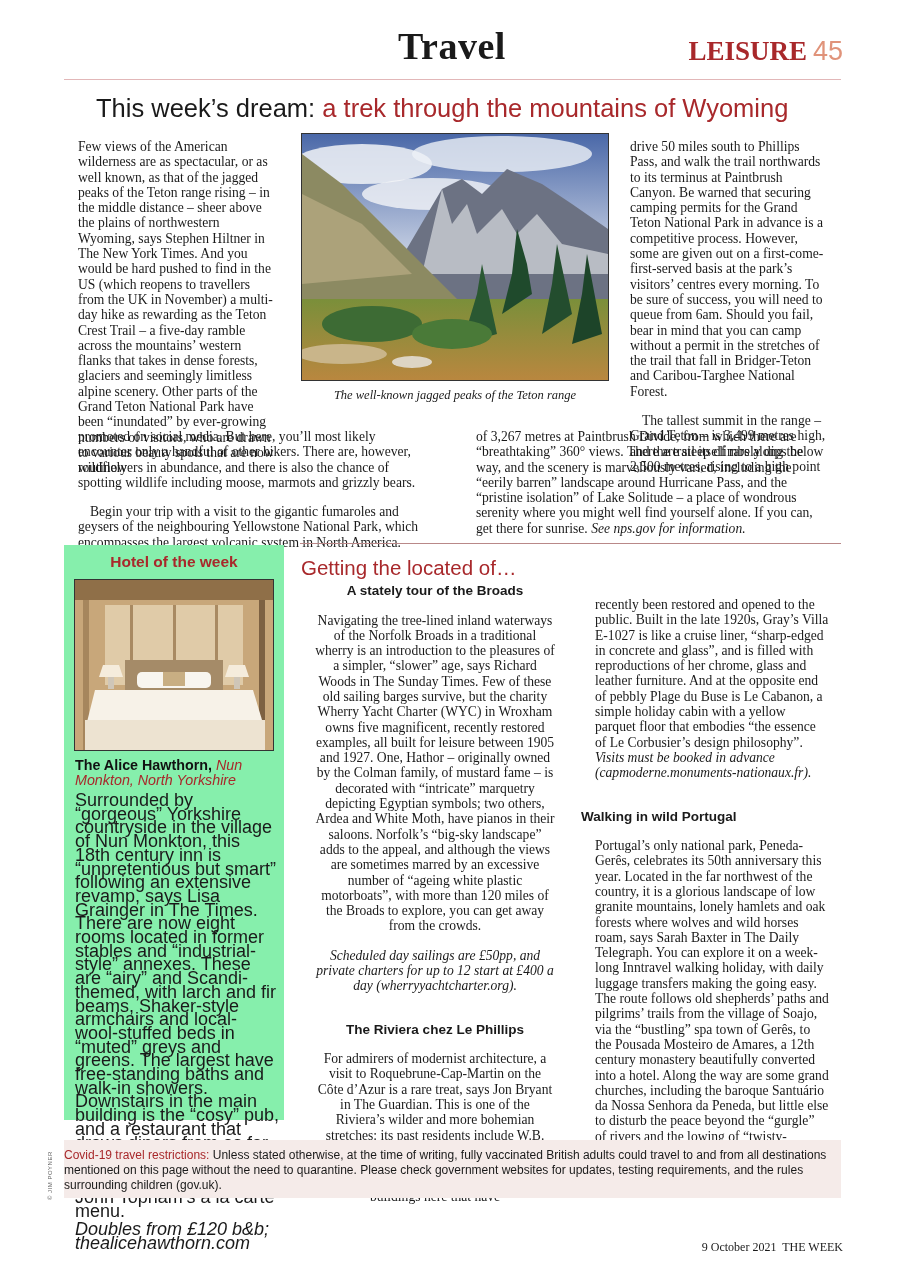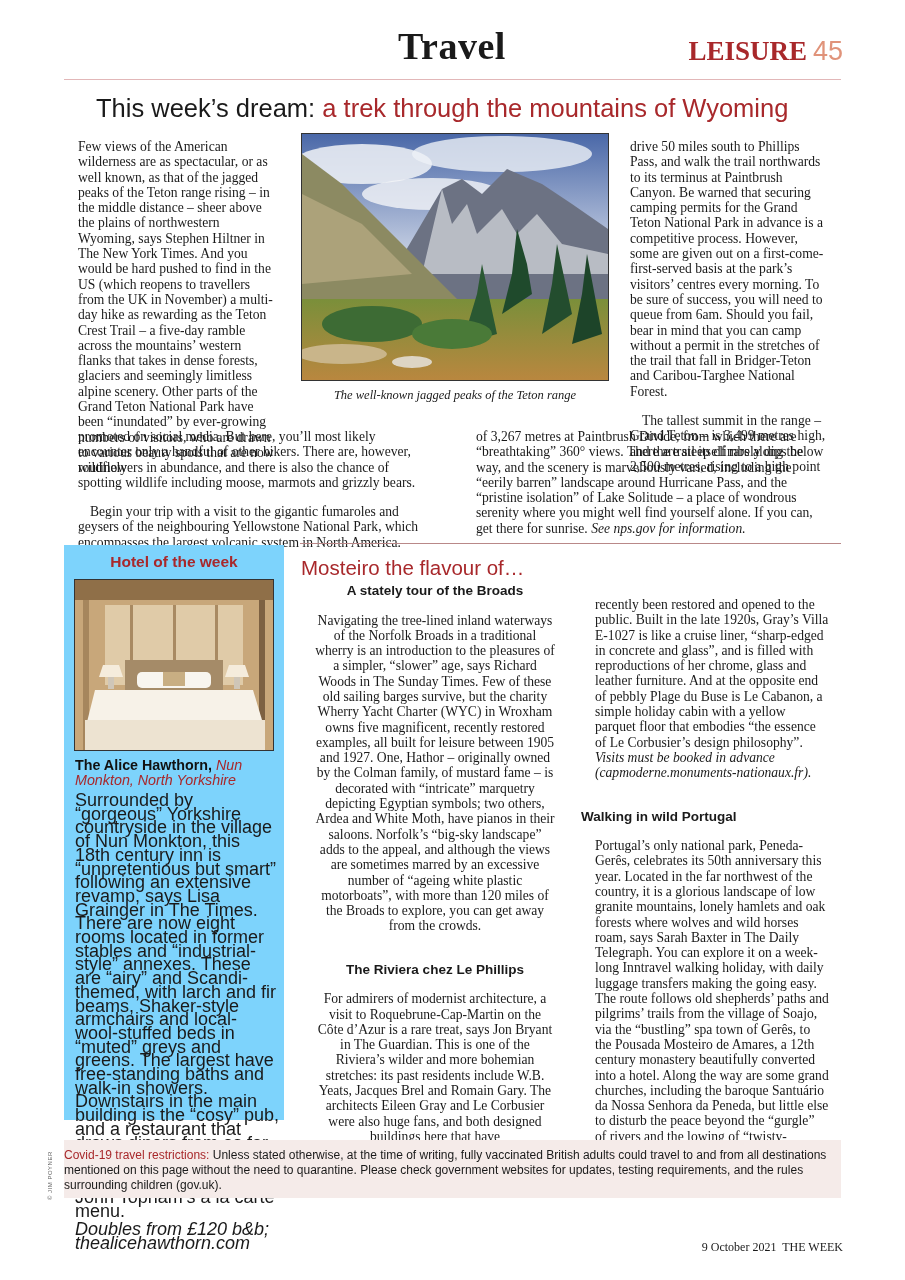--- a/index.html
+++ b/index.html
@@ -26,21 +26,21 @@
   #col3 { left:616px; top:125px; width:226px; }
   #wide-left { left:64px; top:415px; width:380px; }
   #wide-right { left:462px; top:415px; width:378px; }
 
   #photo { left:301px; top:133px; width:306px; height:246px; border:1px solid #333; overflow:hidden; }
   #caption { left:301px; top:388px; width:308px; text-align:center; font-size:12.5px; font-style:italic; }
 
   #mid-rule { left:300px; top:543px; width:541px; height:1px; background:#b98888; }
 
   
-  #hotel-box { left:64px; top:545px; width:220px; height:575px; background:#7dd3fc; }
+  #hotel-box { left:64px; top:545px; width:220px; height:575px; background:#86efac; }
   #hotel-head { left:0; top:8px; width:220px; text-align:center; color:#a8282b; font-weight:bold; font-size:15.5px; }
   #hotel-photo { left:10px; top:34px; width:198px; height:170px; border:1px solid #333; overflow:hidden; }
   #hotel-name { left:11px; top:213px; width:205px; font-size:14.3px; line-height:15px; }
   #hotel-name b { color:#111; }
   #hotel-name i { color:#a8282b; }
   #hotel-text { left:11px; top:249px; width:205px; font-size:18px; line-height:13.7px; }
   #hotel-text p { margin:0; }
 
   
   #flav-title { left:301px; top:556px; font-size:20.5px; color:#a8282b; }
@@ -141,25 +141,26 @@
       <rect x="10" y="140" width="180" height="30" fill="#ede3d1"></rect>
     </svg>
   </div>
   <div id="hotel-name" class="abs sans"><b>The Alice Hawthorn,</b> <i>Nun Monkton, North Yorkshire</i></div>
   <div id="hotel-text" class="abs sans">
     <p>Surrounded by “gorgeous” Yorkshire countryside in the village of Nun Monkton, this 18th century inn is “unpretentious but smart” following an extensive revamp, says Lisa Grainger in The Times. There are now eight rooms located in former stables and “industrial-style” annexes. These are “airy” and Scandi-themed, with larch and fir beams, Shaker-style armchairs and local-wool-stuffed beds in “muted” greys and greens. The largest have free-standing baths and walk-in showers. Downstairs in the main building is the “cosy” pub, and a restaurant that draws diners from as far away as York and Harrogate, owing to the “wonderful” food on chef John Topham’s à la carte menu.</p>
     <p class="it" style="margin-top:4px">Doubles from £120 b&amp;b; thealicehawthorn.com</p>
   </div>
 </div>
 
-<div id="flav-title" class="abs sans">Mosteiro the flavour of…</div>
+<div id="flav-title" class="abs sans">Getting the located of…</div>
 
 <div id="flav-col1" class="abs serif body-text">
   <div class="sub-head">A stately tour of the Broads</div>
   <p>Navigating the tree-lined inland waterways of the Norfolk Broads in a traditional wherry is an introduction to the pleasures of a simpler, “slower” age, says Richard Woods in The Sunday Times. Few of these old sailing barges survive, but the charity Wherry Yacht Charter (WYC) in Wroxham owns five magnificent, recently restored examples, all built for leisure between 1905 and 1927. One, Hathor – originally owned by the Colman family, of mustard fame – is decorated with “intricate” marquetry depicting Egyptian symbols; two others, Ardea and White Moth, have pianos in their saloons. Norfolk’s “big-sky landscape” adds to the appeal, and although the views are sometimes marred by an excessive number of “ageing white plastic motorboats”, with more than 120 miles of the Broads to explore, you can get away from the crowds.</p>
+  <p class="it">Scheduled day sailings are £50pp, and private charters for up to 12 start at £400 a day (wherryyachtcharter.org).</p>
   <div class="gap"></div>
   <div class="sub-head">The Riviera chez Le Phillips</div>
   <p>For admirers of modernist architecture, a visit to Roquebrune-Cap-Martin on the Côte d’Azur is a rare treat, says Jon Bryant in The Guardian. This is one of the Riviera’s wilder and more bohemian stretches: its past residents include W.B. Yeats, Jacques Brel and Romain Gary. The architects Eileen Gray and Le Corbusier were also huge fans, and both designed buildings here that have</p>
 </div>
 
 <div id="flav-col2" class="abs serif body-text">
   <p><span>recently been restored and opened to the public. Built in the late 1920s, Gray’s Villa E-1027 is like a cruise liner, “sharp-edged in concrete and glass”, and is filled with reproductions of her chrome, glass and leather furniture. And at the opposite end of pebbly Plage du Buse is Le Cabanon, a simple holiday cabin with a yellow parquet floor that embodies “the essence of Le Corbusier’s design philosophy”.</span> <span class="it">Visits must be booked in advance (capmoderne.monuments-nationaux.fr).</span></p>
   <div class="gap"></div>
   <div class="sub-head">Walking in wild Portugal</div>
   <p><span>Portugal’s only national park, Peneda-Gerês, celebrates its 50th anniversary this year. Located in the far northwest of the country, it is a glorious landscape of low granite mountains, lonely hamlets and oak forests where wolves and wild horses roam, says Sarah Baxter in The Daily Telegraph. You can explore it on a week-long Inntravel walking holiday, with daily luggage transfers making the going easy. The route follows old shepherds’ paths and pilgrims’ trails from the village of Soajo, via the “bustling” spa town of Gerês, to the Pousada Mosteiro de Amares, a 12th century monastery beautifully converted into a hotel. Along the way are some grand churches, including the baroque Santuário da Nossa Senhora da Peneda, but little else to disturb the peace beyond the “gurgle” of rivers and the lowing of “twisty-horned” cachena cows.</span> <span class="it">See inntravel.co.uk for further information.</span></p>

